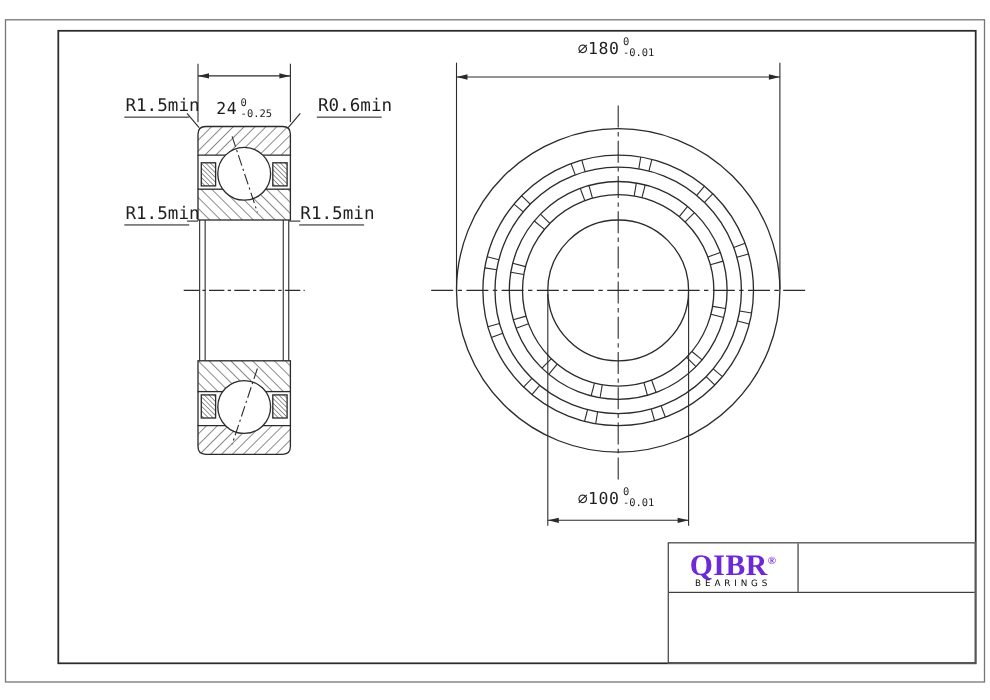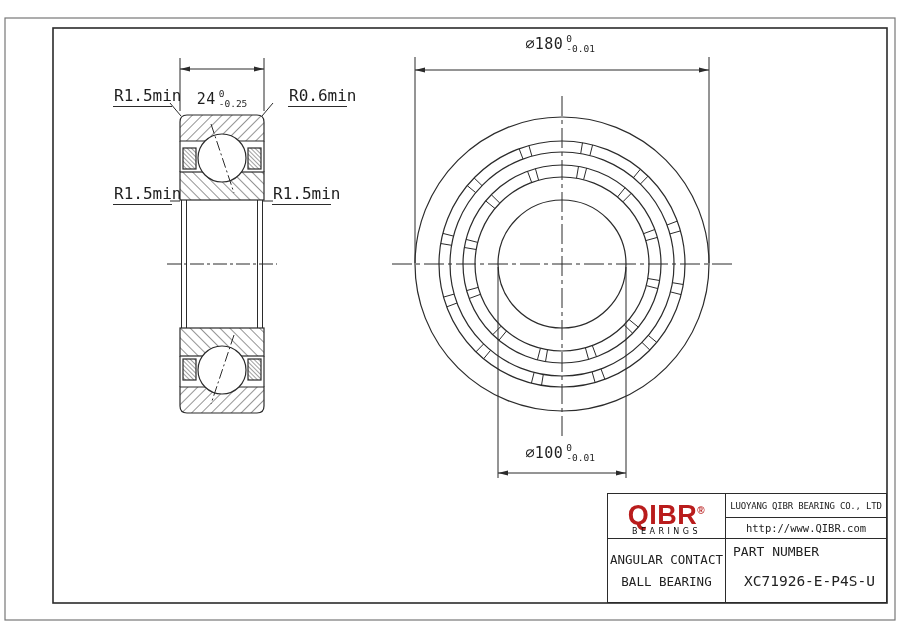--- a/index.html
+++ b/index.html
@@ -11,22 +11,22 @@
   .dim{display:flex;align-items:flex-start;justify-content:center;font-size:15px;}
   .dim .val{letter-spacing:0.5px;}
   .tol{display:inline-flex;flex-direction:column;font-size:9.5px;line-height:10px;margin-left:3px;margin-top:-1px;text-align:left;}
   
   .tb{position:absolute;left:607px;top:493px;width:280px;height:110px;border:1.5px solid #2b2b2b;
       box-sizing:border-box;display:flex;flex-direction:column;background:#fff;}
   .tb-row1{display:flex;height:44px;border-bottom:1.5px solid #2b2b2b;}
   .tb-row2{display:flex;flex:1;}
   .tb-logo{width:118px;border-right:1.5px solid #2b2b2b;box-sizing:border-box;display:flex;
            flex-direction:column;align-items:center;justify-content:center;padding-top:2px;}
-  .logo-main{font-family:Liberation Sans, sans-serif;font-weight:900;font-size:27px;
-             line-height:24px;letter-spacing:0.5px;color:#b91c1c;}
+  .logo-main{font-family:Liberation Serif, serif;font-weight:900;font-size:27px;
+             line-height:24px;letter-spacing:0.5px;color:#6d28d9;}
   .logo-r{font-size:10px;vertical-align:super;font-weight:700;}
   .logo-sub{font-family:"DejaVu Sans","Liberation Sans",sans-serif;font-weight:400;font-size:8px;
             letter-spacing:3.5px;color:#0a0a0a;margin-top:0px;}
   .tb-co{flex:1;display:flex;flex-direction:column;}
   .tb-co-name{height:23px;border-bottom:1px solid #2b2b2b;display:flex;align-items:center;justify-content:center;
               font-size:9px;letter-spacing:-0.2px;}
   .tb-co-url{flex:1;display:flex;align-items:center;justify-content:center;font-size:10.5px;}
   .tb-prod{width:118px;border-right:1.5px solid #2b2b2b;box-sizing:border-box;display:flex;flex-direction:column;
            align-items:center;justify-content:center;font-size:12.5px;line-height:22px;}
   .tb-part{flex:1;display:flex;flex-direction:column;padding:5px 0 0 7px;box-sizing:border-box;}
@@ -212,30 +212,16 @@
       <span>-0.01</span>
     </span>
   </div>
 
   <div class="tb">
     <div class="tb-row1">
       <div class="tb-logo">
         <div class="logo-main"><span>QIBR</span><span class="logo-r">®</span></div>
         <div class="logo-sub">BEARINGS</div>
       </div>
-      <div class="tb-co">
-        <div class="tb-co-name">LUOYANG QIBR BEARING CO., LTD</div>
-        <div class="tb-co-url">http://www.QIBR.com</div>
-      </div>
     </div>
-    <div class="tb-row2">
-      <div class="tb-prod">
-        <div>ANGULAR CONTACT</div>
-        <div>BALL BEARING</div>
-      </div>
-      <div class="tb-part">
-        <div class="tb-part-label">PART NUMBER</div>
-        <div class="tb-part-num">XC71926-E-P4S-U</div>
-      </div>
-    </div>
   </div>
 
 </div>
 
 </body></html>

